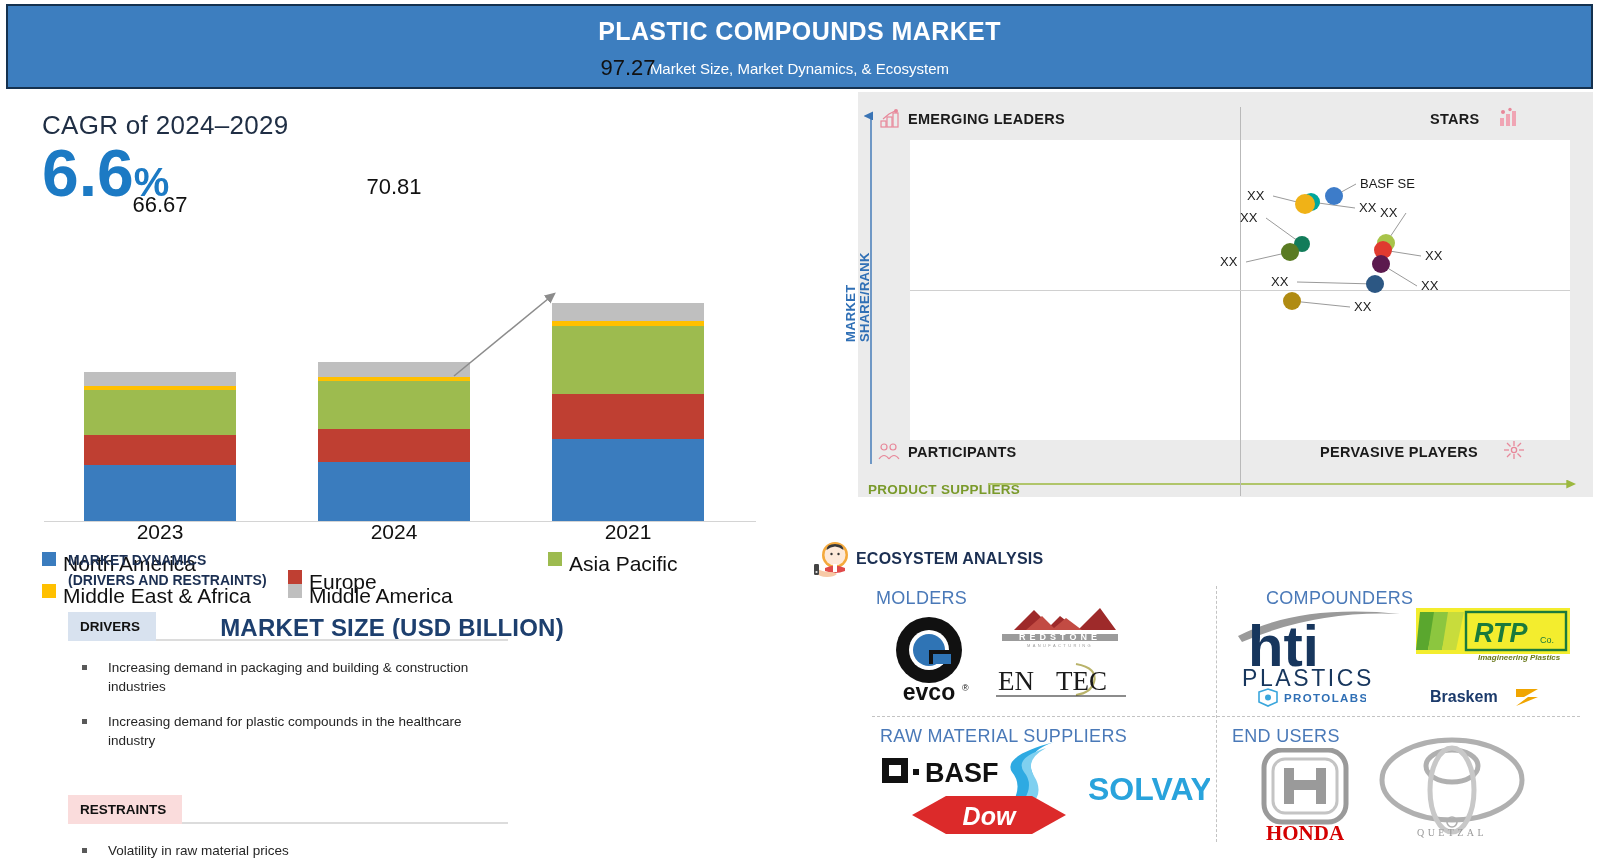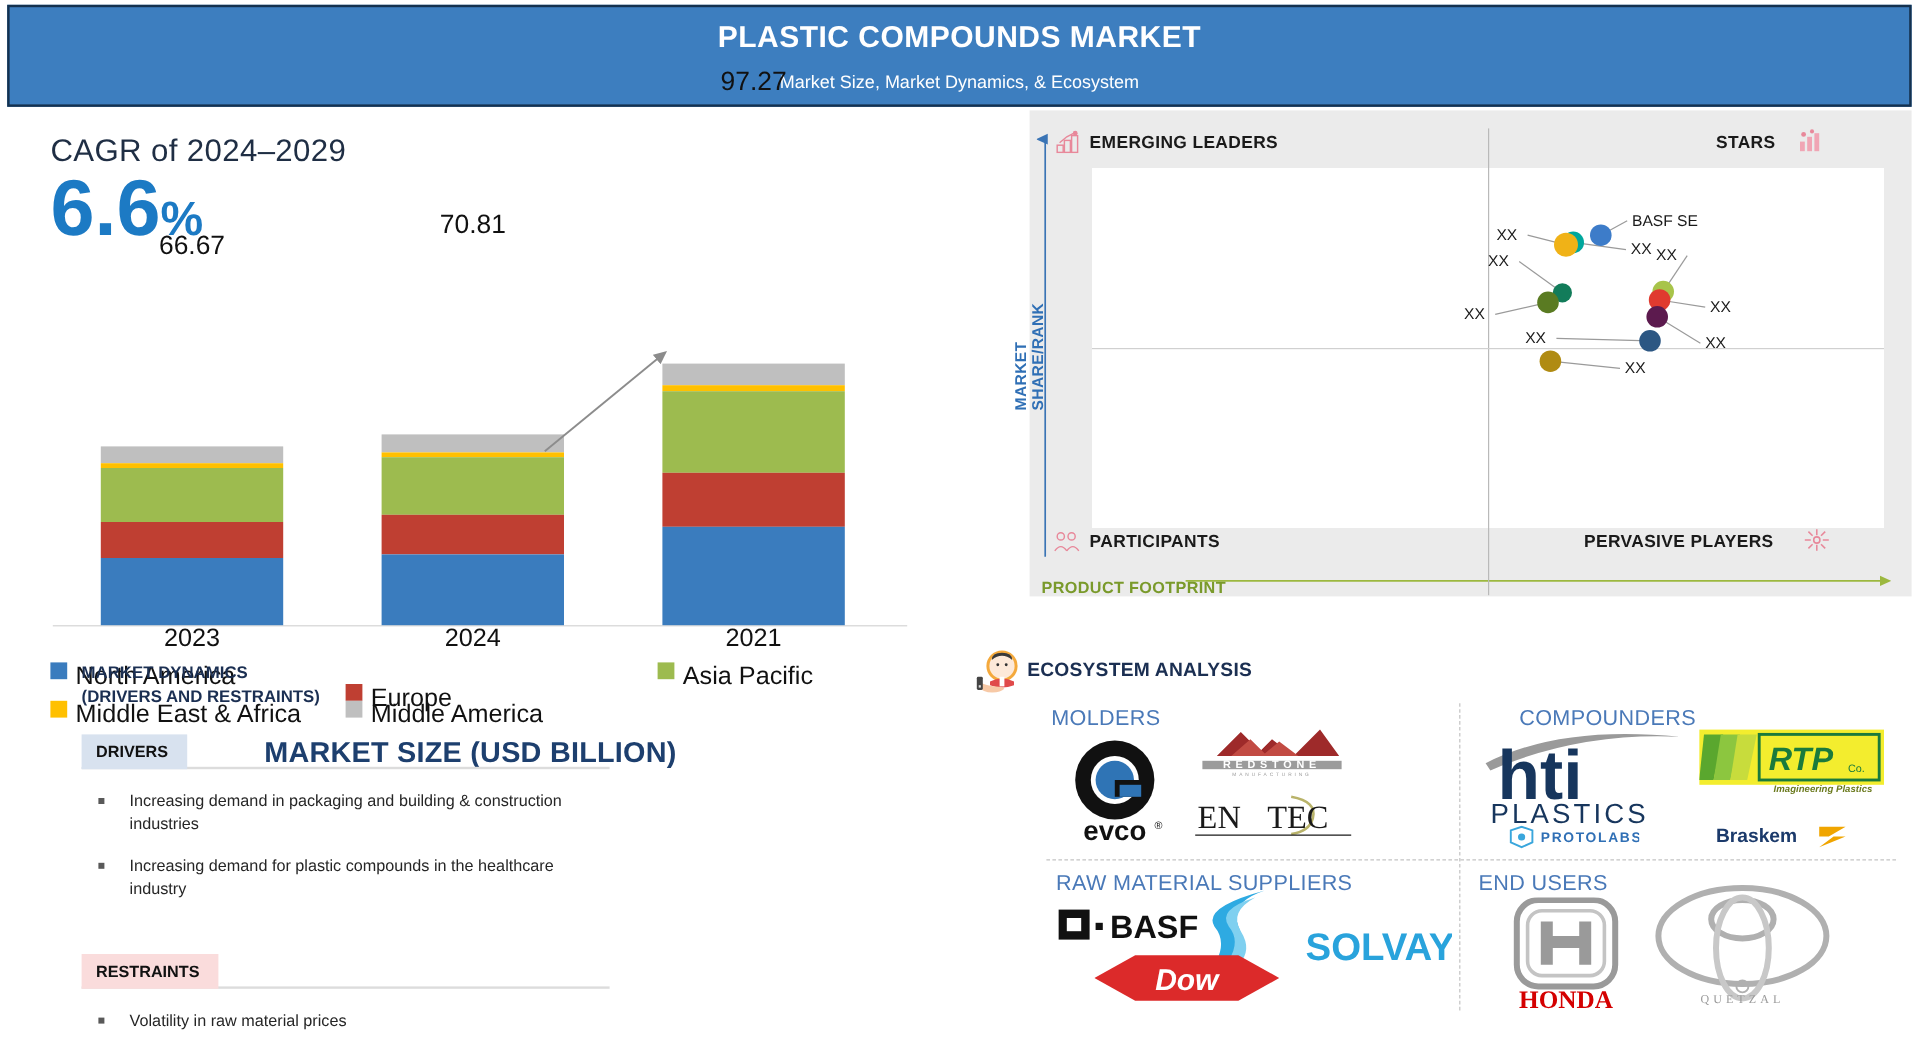--- a/index.html
+++ b/index.html
@@ -239,21 +239,21 @@
   </div>
 
   <svg class="xaxis-arrow" width="720" height="14" viewBox="0 0 720 14">
     <defs>
       <marker id="xh" markerWidth="7" markerHeight="7" refX="5.5" refY="3.2" orient="auto">
         <path d="M0,0 L7,3.2 L0,6.4 z" fill="#9cb83f"></path>
       </marker>
     </defs>
     <line x1="120" y1="7" x2="706" y2="7" stroke="#9cb83f" stroke-width="1.4" marker-end="url(#xh)"></line>
   </svg>
-  <div class="xaxis-text">PRODUCT FOOTPRINT</div>
+  <div class="xaxis-text">PRODUCT SUPPLIERS</div>
 
   <div class="quad-label ql-el">EMERGING LEADERS</div>
   <div class="quad-label ql-stars">STARS</div>
   <div class="quad-label ql-part">PARTICIPANTS</div>
   <div class="quad-label ql-perv">PERVASIVE PLAYERS</div>
 
   <svg class="q-icon qi-el" viewBox="0 0 22 20">
     <rect x="1" y="13" width="5" height="6" fill="none" stroke="#e8889a" stroke-width="1.2"></rect>
     <rect x="7" y="9" width="5" height="10" fill="none" stroke="#e8889a" stroke-width="1.2"></rect>
     <rect x="13" y="5" width="5" height="14" fill="none" stroke="#e8889a" stroke-width="1.2"></rect>

